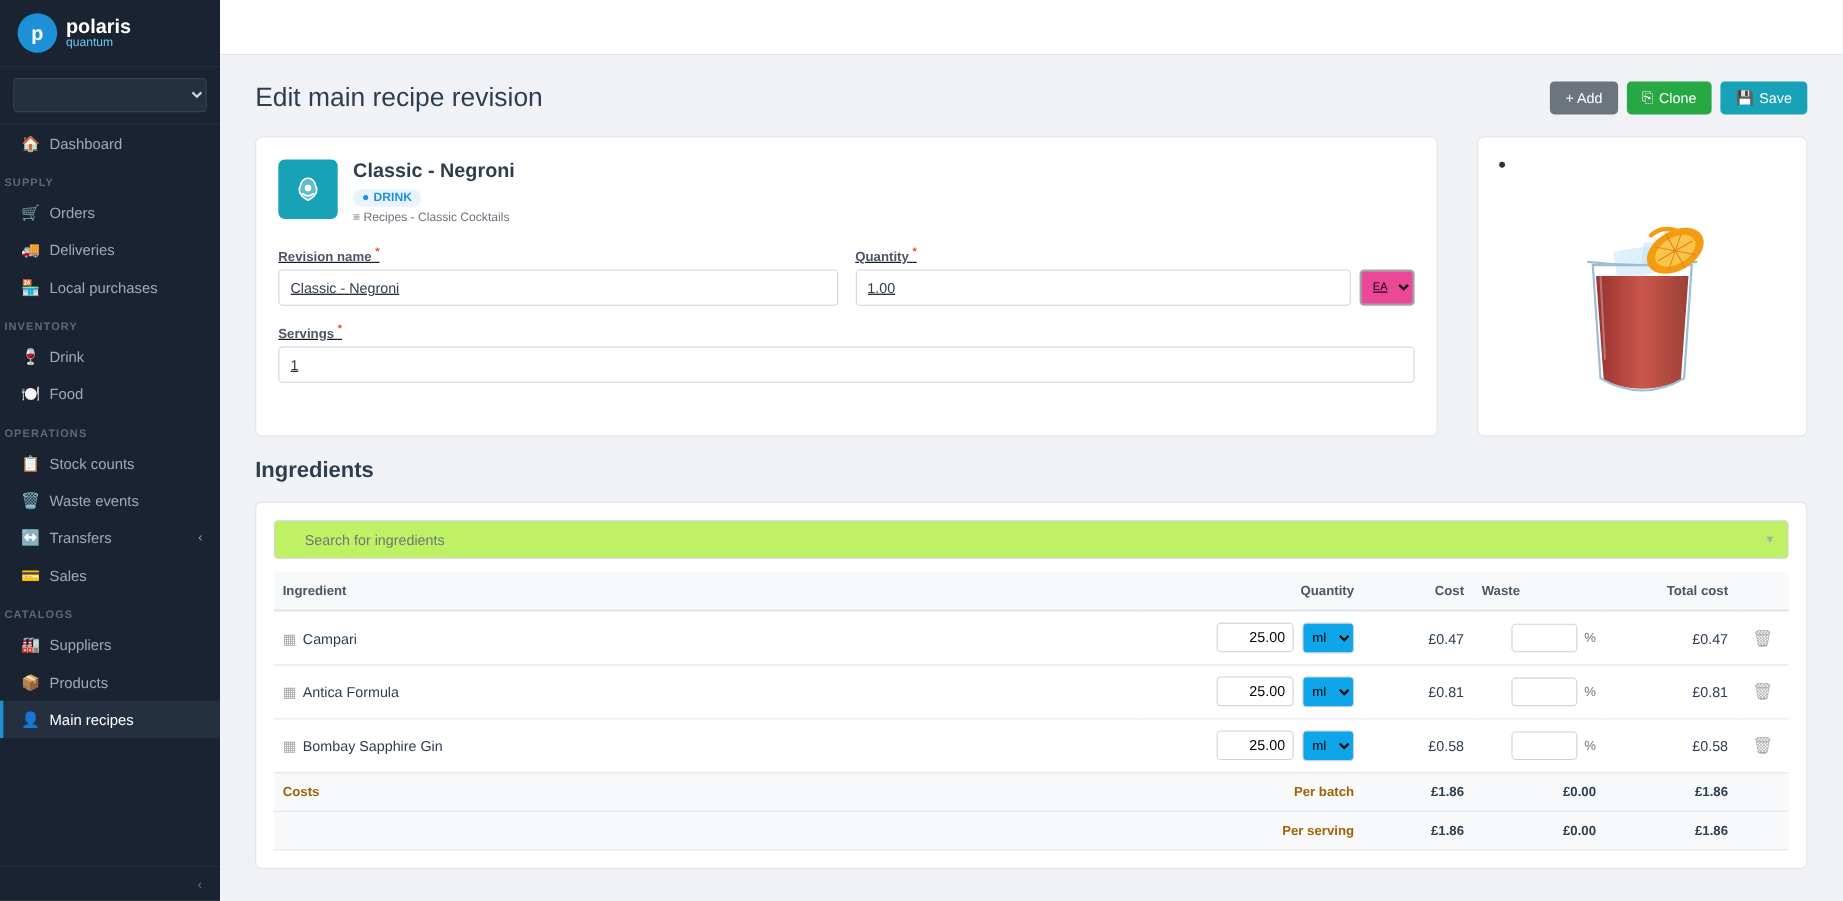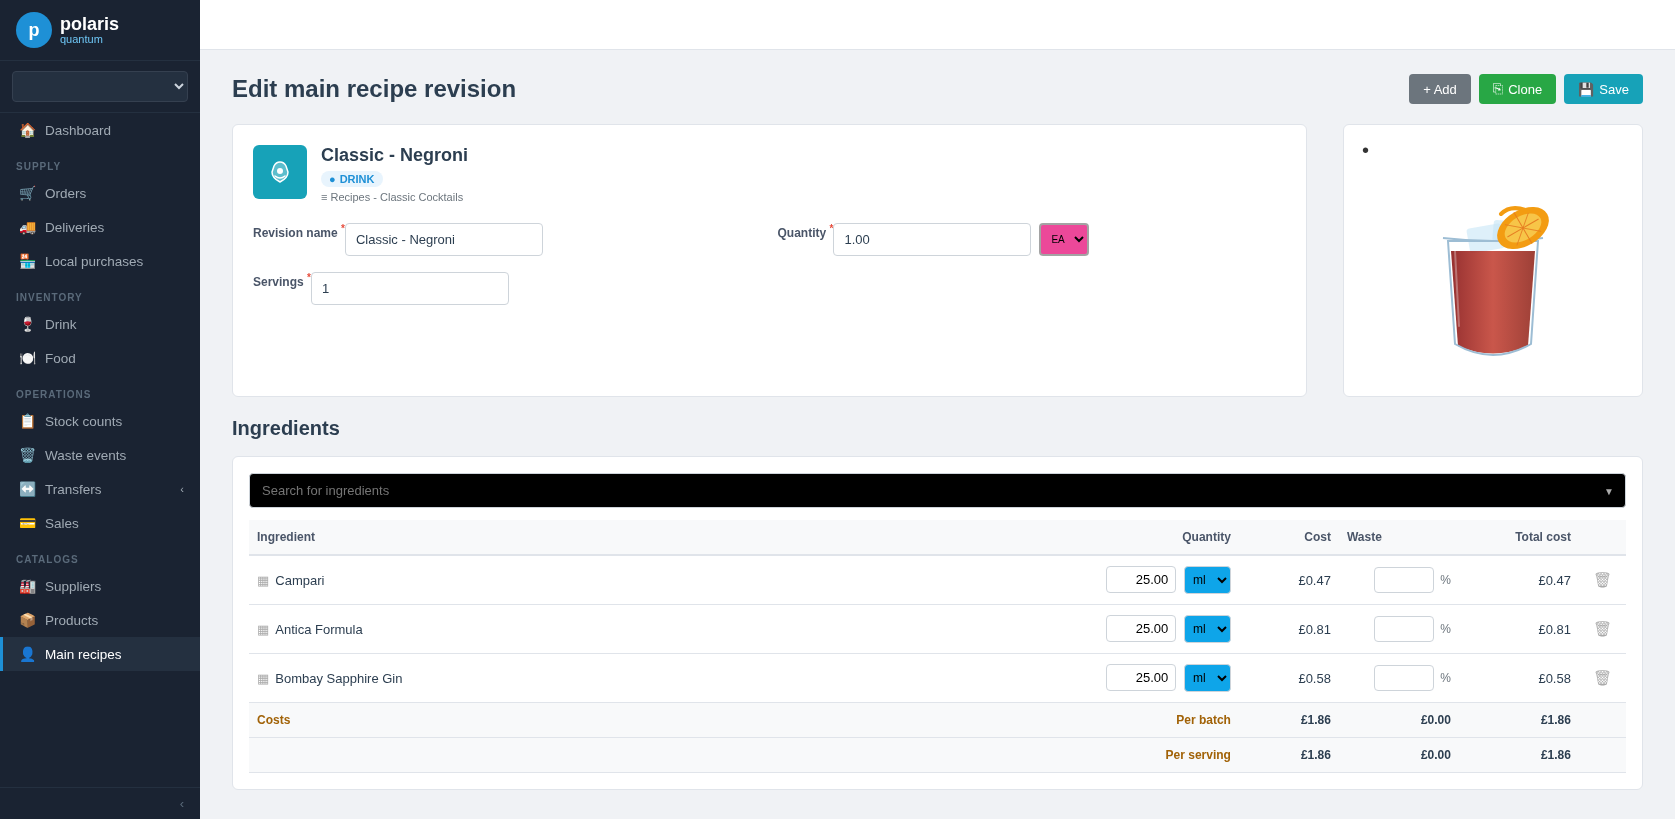--- a/index.html
+++ b/index.html
@@ -54,21 +54,21 @@
       border-radius: 4px;
       padding: 6px 8px;
       font-size: 13px;
       appearance: auto;
     }
     .sidebar-section-label {
       font-size: 10px;
       font-weight: 700;
       letter-spacing: 1px;
       color: #5a6a7a;
-      padding: 14px 16px 4px;
+      padding: 14px 4px 4px;
       text-transform: uppercase;
     }
     .sidebar-item {
       display: flex;
       align-items: center;
       padding: 9px 16px;
       color: #a0aab4;
       cursor: pointer;
       font-size: 13.5px;
       gap: 10px;
@@ -111,21 +111,21 @@
 
     
     .page-header {
       display: flex;
       align-items: center;
       justify-content: space-between;
       margin-bottom: 20px;
     }
     .page-title {
       font-size: 24px;
-      font-weight: 700;
+      font-weight: 400;
       color: #2c3e50;
     }
     .header-actions { display: flex; gap: 8px; }
     .btn {
       display: flex;
       align-items: center;
       gap: 5px;
       padding: 7px 14px;
       border-radius: 4px;
       font-size: 13px;
@@ -167,21 +167,21 @@
     .recipe-badge {
       display: inline-flex; align-items: center; gap: 4px;
       background: #e8f4fd; color: #1e90d6;
       border-radius: 12px; padding: 2px 8px; font-size: 11px; font-weight: 600;
       margin-bottom: 4px;
     }
     .recipe-breadcrumb { font-size: 11px; color: #6c757d; }
     .recipe-breadcrumb span { color: #6c757d; }
 
     .form-row { display: flex; gap: 16px; margin-bottom: 16px; }
-    .form-group { display: flex; flex: 1; }
+    .form-group { display: flex; flex-direction: column; flex: 1; text-decoration: underline; }
     .form-label { font-size: 12px; font-weight: 600; color: #4a5568; margin-bottom: 5px; }
     .form-label sup { color: #e74c3c; }
     .form-control {
       border: 1px solid #ced4da;
       border-radius: 4px;
       padding: 8px 10px;
       font-size: 13px;
       color: #2c3e50;
       background: white;
     }
@@ -215,24 +215,24 @@
       background: white;
       border-radius: 6px;
       border: 1px solid #e0e4ea;
       padding: 16px;
     }
     .search-row { margin-bottom: 12px; }
     .ingredient-search {
       width: 100%;
       border: 1px solid #ced4da;
       border-radius: 4px;
-      padding: 9px 12px;
+      padding: 9px 27px;
       font-size: 13px;
       color: #6c757d;
-      background: #000000;
+      background: #bef264;
       appearance: none;
     }
     .ingredient-search-wrap { position: relative; }
     .ingredient-search-wrap::after {
       content: '▼';
       position: absolute;
       right: 12px; top: 50%;
       transform: translateY(-50%);
       font-size: 10px; color: #aaa;
     }

